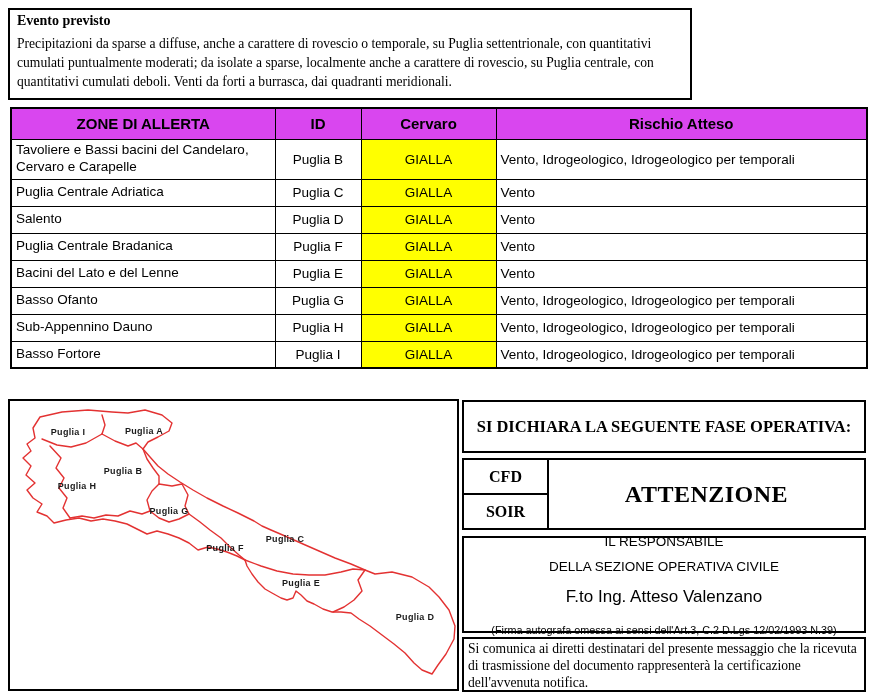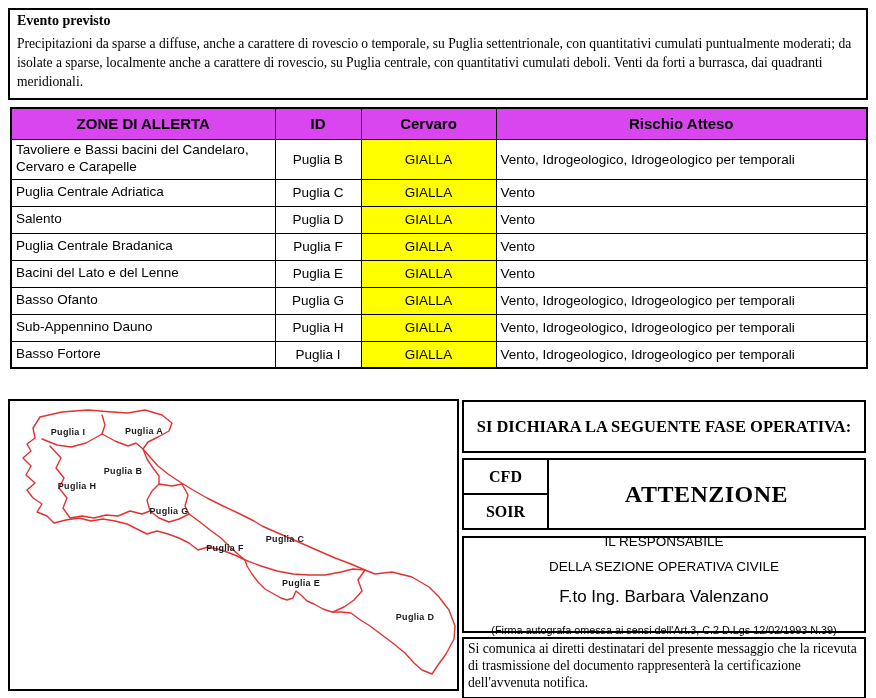--- a/index.html
+++ b/index.html
@@ -1,20 +1,20 @@
 <!DOCTYPE html>
 <html><head>
 <meta charset="utf-8">
 <style>
   html,body{margin:0;padding:0;background:#ffffff;}
   body{width:876px;height:698px;position:relative;font-family:"Liberation Serif",serif;color:#000;}
   #page{position:absolute;inset:0;width:876px;height:698px;background:#fff;overflow:hidden;}
 
   
-  .event-box{position:absolute;left:8px;top:8px;width:860px;height:92px;border:2px solid #000;
+  .event-box{position:absolute;left:8px;top:8px;width:684px;height:92px;border:2px solid #000;
     box-sizing:border-box;padding:3px 7px 0 7px;background:#fff;}
   .event-title{font-weight:bold;font-size:14px;margin:0 0 6px 0;}
   .event-body{font-size:13.6px;line-height:1.38;margin:0;}
 
   
   table.alert{position:absolute;left:10px;top:107px;width:856px;border-collapse:collapse;
     font-family:"Liberation Sans",sans-serif;table-layout:fixed;}
   table.alert td,table.alert th{border:1px solid #000;box-sizing:border-box;overflow:hidden;}
   table.alert{border:2px solid #000;}
   th.hdr{background:#d946ef;font-size:15px;font-weight:bold;height:31px;text-align:center;padding:2px;}
@@ -45,21 +45,21 @@
   .phase-right{flex:1;display:flex;align-items:center;justify-content:center;}
   .phase-value{font-weight:bold;font-size:24px;letter-spacing:.5px;}
 
   .resp-box{top:536px;height:97px;font-family:"Liberation Sans",sans-serif;text-align:center;
     display:flex;flex-direction:column;justify-content:center;gap:10px;padding:2px 4px;}
   .resp-line1{font-size:13.5px;}
   .resp-line2{font-size:13.5px;}
   .resp-line3{font-size:17px;margin-top:3px;}
   .resp-note{font-size:10.8px;margin-top:7px;}
 
-  .footer-box{top:637px;height:62px;font-size:13.6px;line-height:1.26;padding:1px 4px;}
+  .footer-box{top:637px;height:55px;font-size:13.6px;line-height:1.26;padding:1px 4px;}
 </style>
 </head>
 <body>
 
 <div id="page">
 
   <div class="event-box">
     <p class="event-title">Evento previsto</p>
     <p class="event-body">Precipitazioni da sparse a diffuse, anche a carattere di rovescio o temporale, su Puglia settentrionale, con quantitativi cumulati puntualmente moderati; da isolate a sparse, localmente anche a carattere di rovescio, su Puglia centrale, con quantitativi cumulati deboli. Venti da forti a burrasca, dai quadranti meridionali.</p>
   </div>
@@ -179,21 +179,21 @@
       <div class="phase-cell">SOIR</div>
     </div>
     <div class="phase-right">
       <span class="phase-value">ATTENZIONE</span>
     </div>
   </div>
 
   <div class="rbox resp-box">
     <div class="resp-line1">IL RESPONSABILE</div>
     <div class="resp-line2">DELLA SEZIONE OPERATIVA CIVILE</div>
-    <div class="resp-line3">F.to Ing. Barbara Valenzano</div>
+    <div class="resp-line3">F.to Ing. Atteso Valenzano</div>
     <div class="resp-note">(Firma autografa omessa ai sensi dell'Art.3, C.2 D.Lgs 12/02/1993 N.39)</div>
   </div>
 
   <div class="rbox footer-box">
     <span>Si comunica ai diretti destinatari del presente messaggio che la ricevuta di trasmissione del documento rappresenterà la certificazione dell'avvenuta notifica.</span>
   </div>
 
 </div>
 
 </body></html>

